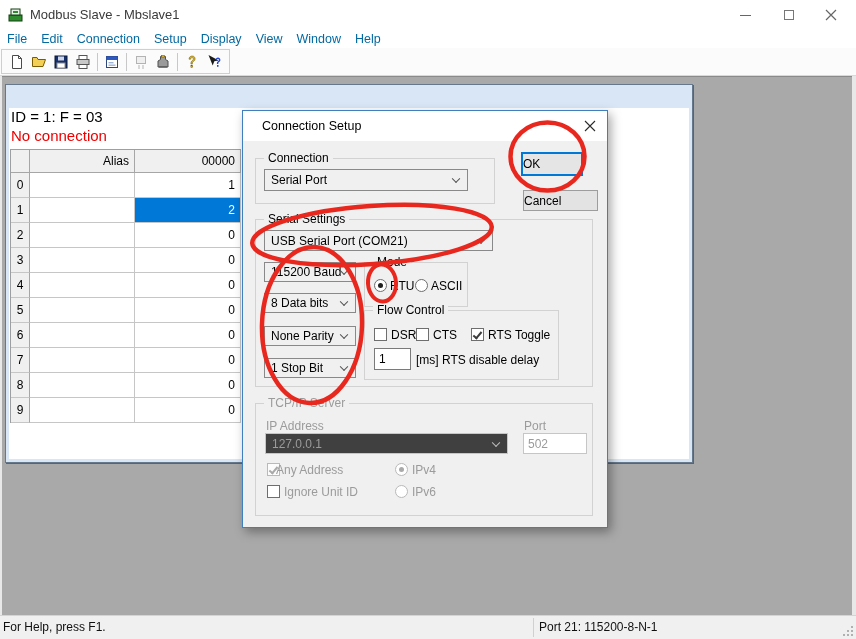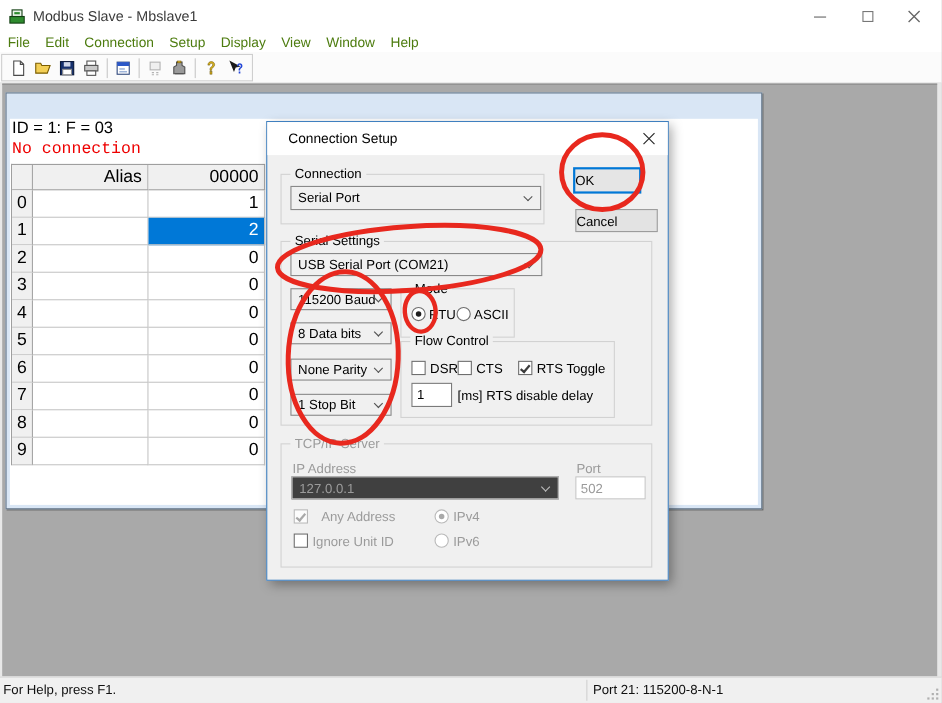--- a/index.html
+++ b/index.html
@@ -8,21 +8,21 @@
 
   
   .titlebar { position:absolute; left:0; top:0; width:856px; height:30px; background:#ffffff; }
   .app-icon { position:absolute; left:8px; top:7px; width:16px; height:16px; }
   .title-text { position:absolute; left:30px; top:0; line-height:30px; font-size:13px; color:#3a3a3a; }
   .win-btn { position:absolute; top:0; width:42px; height:30px; display:flex; align-items:center; justify-content:center; }
   .wb-min { right:90px; } .wb-max { right:46px; } .wb-close { right:4px; }
   .glyph-min { width:11px; height:1px; background:#666; }
   .glyph-max { width:10px; height:10px; border:1px solid #777; }
   .menubar { position:absolute; left:0; top:30px; width:856px; height:18px; background:#ffffff; display:flex; align-items:center; }
-  .menu-item { padding:0 7px; font-size:12.5px; color:#4d7c0f; line-height:18px; }
+  .menu-item { padding:0 7px; font-size:12.5px; color:#0369a1; line-height:18px; }
 
   .toolbar { position:absolute; left:0; top:48px; width:856px; height:28px; background:#fbfbfb; border-bottom:1px solid #d9d9d9; }
   .tool-block { position:absolute; left:1px; top:1px; height:25px; display:flex; align-items:center; padding:0 4px; border:1px solid #cfcfcf; background:#fbfbfb; }
   .tool-btn { width:22px; height:22px; display:flex; align-items:center; justify-content:center; }
   .tool-sep { width:1px; height:18px; background:#c8c8c8; margin:0 3px; }
 
   
   .mdi { position:absolute; left:0; top:76px; width:856px; height:539px; background:#e8e8e8; }
   .mdi-client { position:absolute; left:2px; top:0; right:4px; bottom:0; background:#a9a9a9; border-top:1px solid #8a8a8a; }
 
@@ -30,26 +30,26 @@
   .child { position:absolute; left:3px; top:7px; width:688px; height:379px; background:#d9e6f5; border:1px solid #66788c; box-shadow:1px 1px 0 rgba(40,40,40,.55); }
   .child-titlebar { position:absolute; left:0; top:0; right:0; height:23px; background:linear-gradient(#fdfeff,#eef4fb); }
   .child-title { position:absolute; left:27px; top:0; line-height:23px; font-size:12.5px; color:#8b8b8b; }
   .doc-icon { position:absolute; left:6px; top:3px; width:16px; height:16px; }
   .child-btn { position:absolute; top:4px; width:26px; height:16px; background:linear-gradient(#ffffff,#dde6f1); border:1px solid #93a5bd; border-radius:2px; display:flex; align-items:center; justify-content:center; }
   .cb-min { left:592px; } .cb-restore { left:624px; } .cb-close { left:656px; }
   .glyph-cmin { width:8px; height:2px; background:#5a5a5a; margin-top:6px; }
   .glyph-crestore { width:8px; height:7px; border:1px solid #5a5a5a; border-top-width:2px; }
   .child-content { position:absolute; left:3px; top:23px; right:3px; bottom:3px; background:#ffffff; overflow:hidden; }
   .reg-info { position:absolute; left:2px; top:0px; font-size:15px; color:#000; }
-  .conn-status { position:absolute; left:2px; top:19px; font-size:15px; color:#ee0000;font-family:Liberation Mono, monospace; }
+  .conn-status { position:absolute; left:2px; top:19px; font-size:15px; color:#ee0000; }
 
   
   .grid { position:absolute; left:1px; top:41px; border-top:1px solid #9f9f9f; border-left:1px solid #9f9f9f; }
   .grow { display:flex; }
-  .gcell { border-right:1px solid #c6c6c6; border-bottom:1px solid #c6c6c6; font-size:16px; overflow:hidden; white-space:nowrap; }
+  .gcell { border-right:1px solid #c6c6c6; border-bottom:1px solid #c6c6c6; font-size:12px; overflow:hidden; white-space:nowrap; }
   .ghead { background:#f0f0f0; border-right:1px solid #a6a6a6; border-bottom:1px solid #a6a6a6; }
   .rowhead { background:#f0f0f0; border-right:1px solid #a6a6a6; text-align:center; }
   .c0 { width:19px; } .c1 { width:105px; } .c2 { width:106px; }
   .hrow .gcell { height:23px; line-height:22px; }
   .drow .gcell { height:25px; line-height:24px; }
   .num { text-align:right; padding-right:5px; }
   .sel { background:#0078d7; color:#fff; }
 
   
   .dialog { position:absolute; left:242px; top:110px; width:366px; height:418px; background:#f0f0f0; border:1px solid #3f7fbf; box-shadow:3px 4px 10px rgba(0,0,0,.35); }
@@ -267,21 +267,21 @@
     <div class="dlg-close">
       <svg width="12" height="12" viewBox="0 0 12 12">
           <path d="M1 1l10 10M11 1L1 11" stroke="#2b2b2b" stroke-width="1.1"></path>
         </svg>
     </div>
   </div>
 
   <div class="group" style="left:12px; top:47px; width:240px; height:46px;">
     <span class="group-label">Connection</span>
   </div>
-  <div class="combo" style="left:21px; top:58px; width:228px; height:22px;">
+  <div class="combo" style="left:21px; top:58px; width:204px; height:22px;">
     <span class="combo-text">Serial Port</span>
     <span class="chev"></span>
   </div>
 
   <div class="btn btn-default" style="left:278px; top:41px; width:62px; height:24px;">
     <span>OK</span>
   </div>
   <div class="btn" style="left:280px; top:79px; width:75px; height:21px;">
     <span>Cancel</span>
   </div>
@@ -343,21 +343,21 @@
       <span class="combo-text disabled-text">127.0.0.1</span>
       <span class="chev chev-disabled"></span>
     </div>
     <span class="lbl disabled-text" style="left:268px; top:15px;">Port</span>
     <div class="textinput input-disabled" style="left:267px; top:29px; width:64px; height:21px;">
       <span class="disabled-text">502</span>
     </div>
     <span class="cbx cbx-disabled" style="left:11px; top:59px;">
         <span class="checkmark checkmark-disabled"></span>
       </span>
-    <span class="lbl disabled-text" style="left:36px; top:59px;">Any Address</span>
+    <span class="lbl disabled-text" style="left:20px; top:59px;">Any Address</span>
     <span class="radio radio-disabled" style="left:139px; top:59px;">
         <span class="radio-dot dot-disabled"></span>
       </span>
     <span class="lbl disabled-text" style="left:156px; top:59px;">IPv4</span>
     <span class="cbx" style="left:11px; top:81px;"></span>
     <span class="lbl disabled-text" style="left:28px; top:81px;">Ignore Unit ID</span>
     <span class="radio radio-disabled" style="left:139px; top:81px;"></span>
     <span class="lbl disabled-text" style="left:156px; top:81px;">IPv6</span>
   </div>
 </div>

